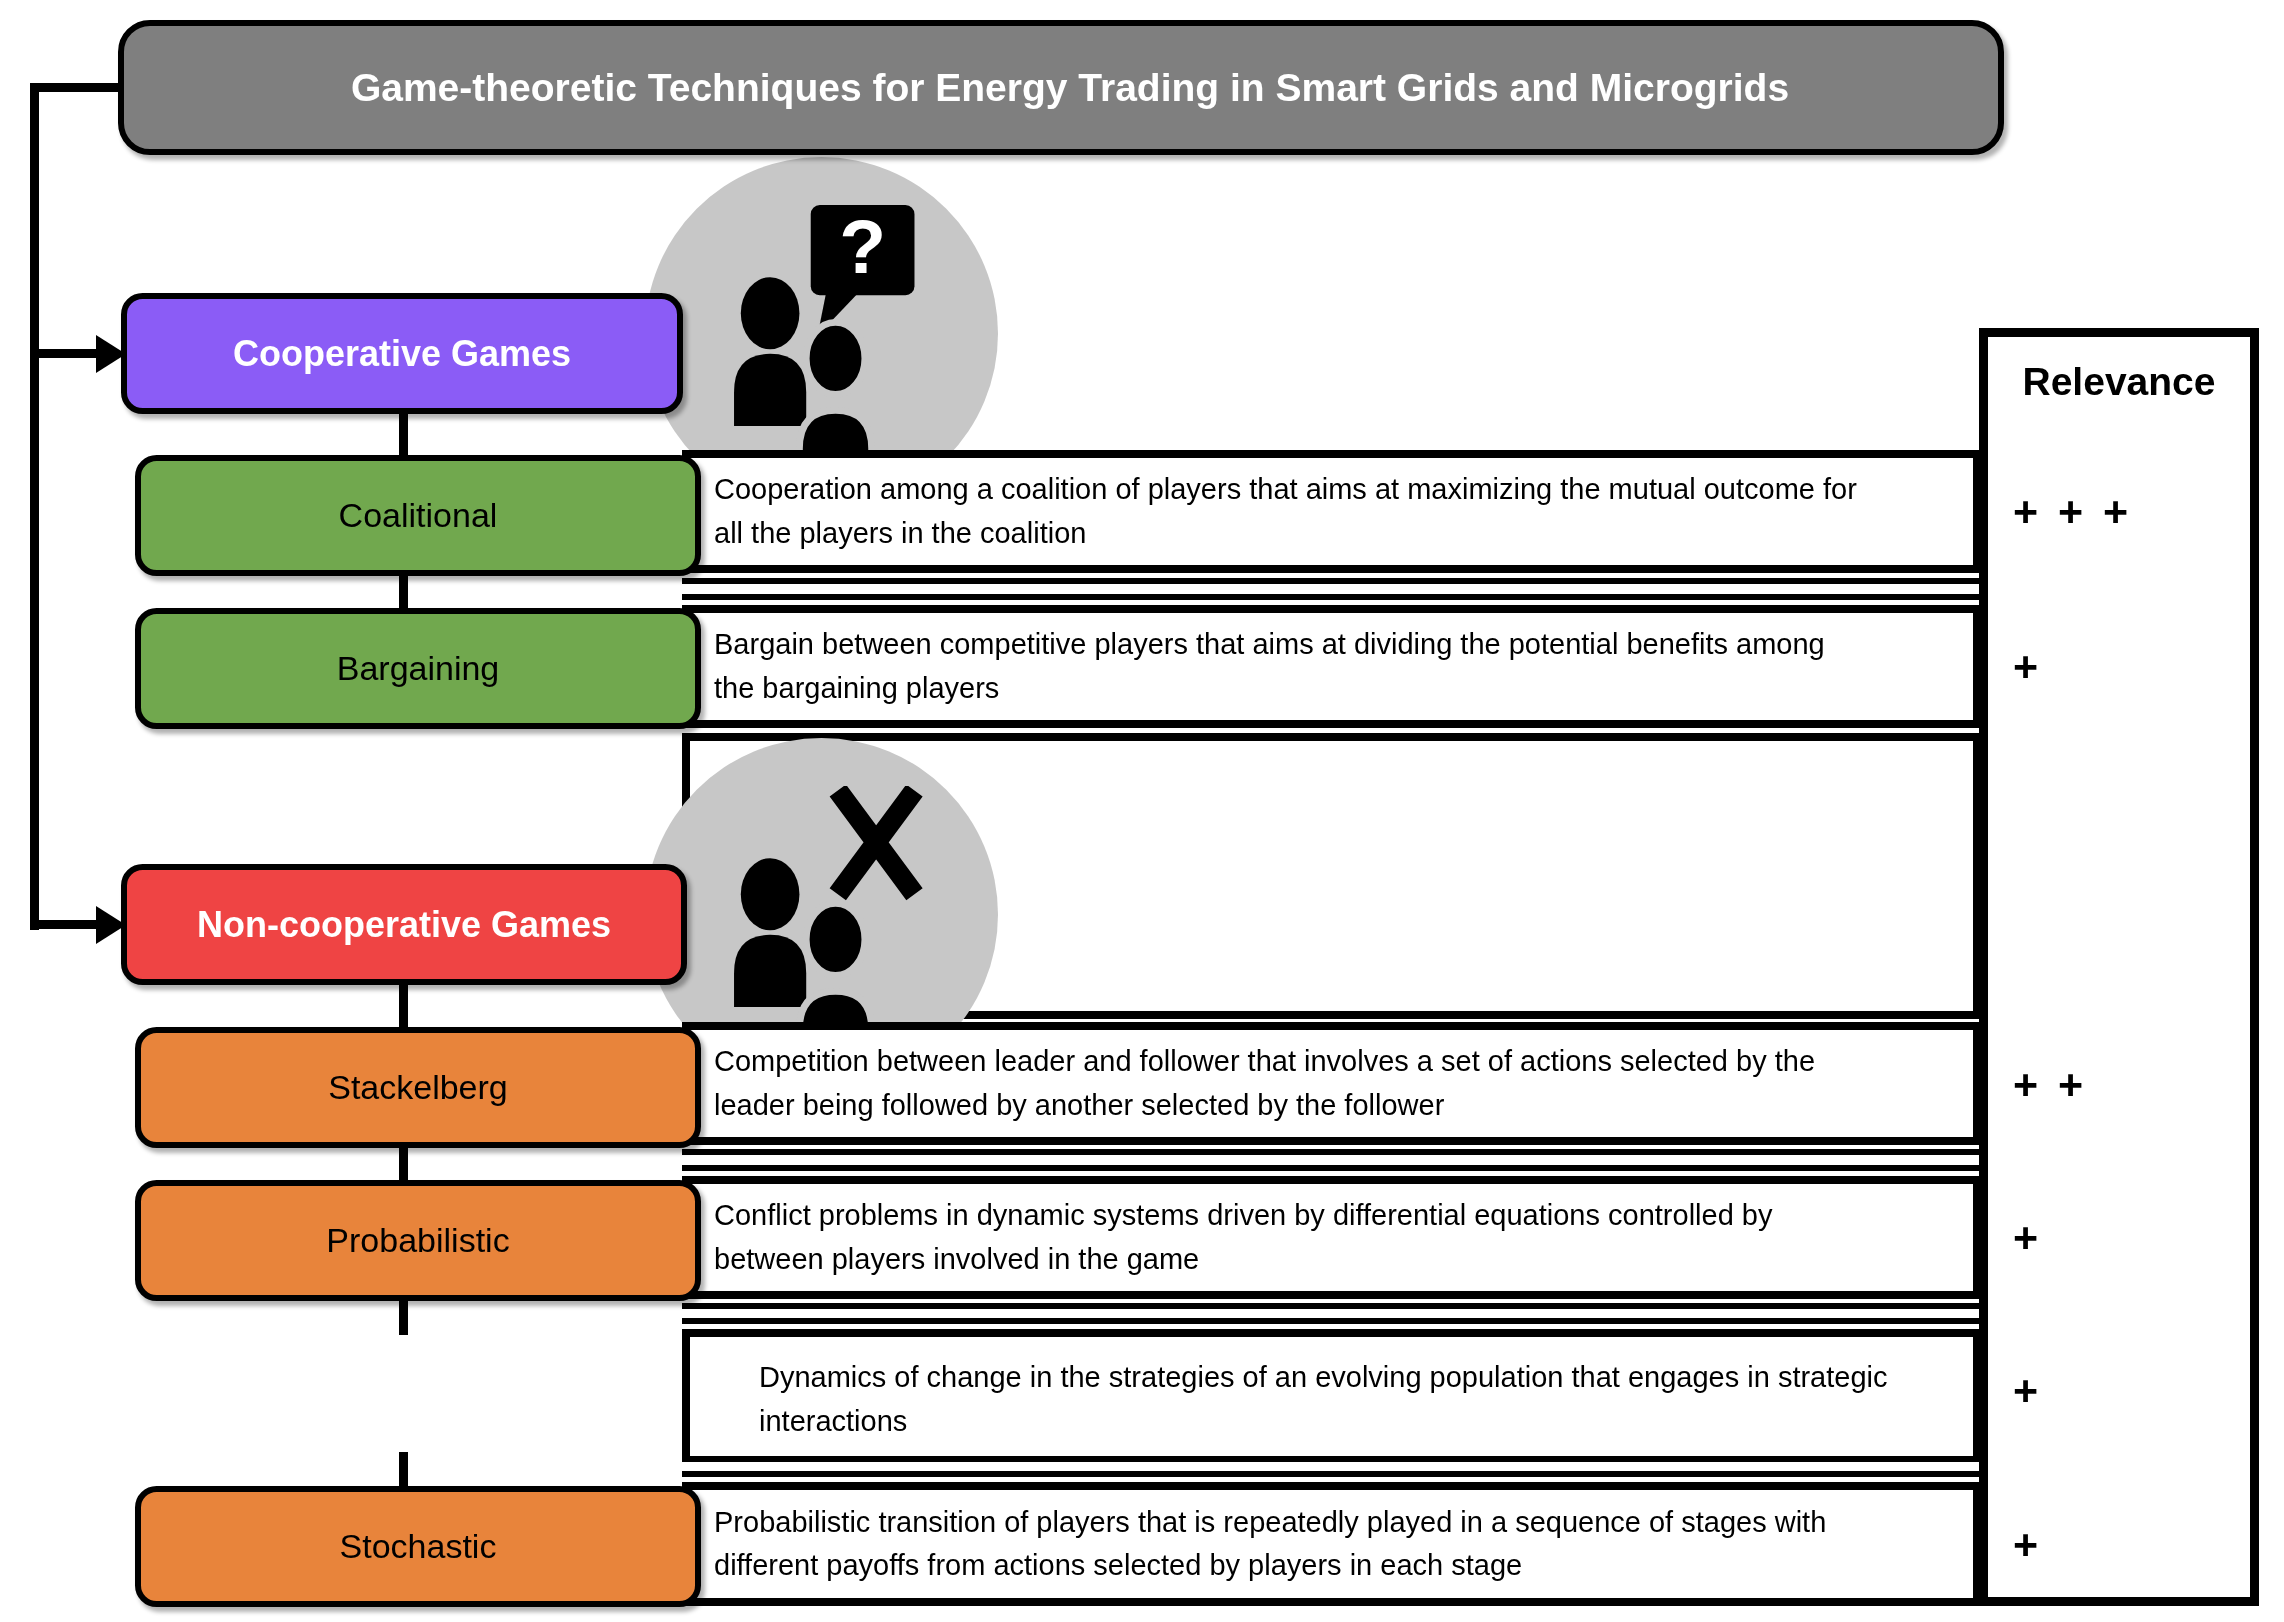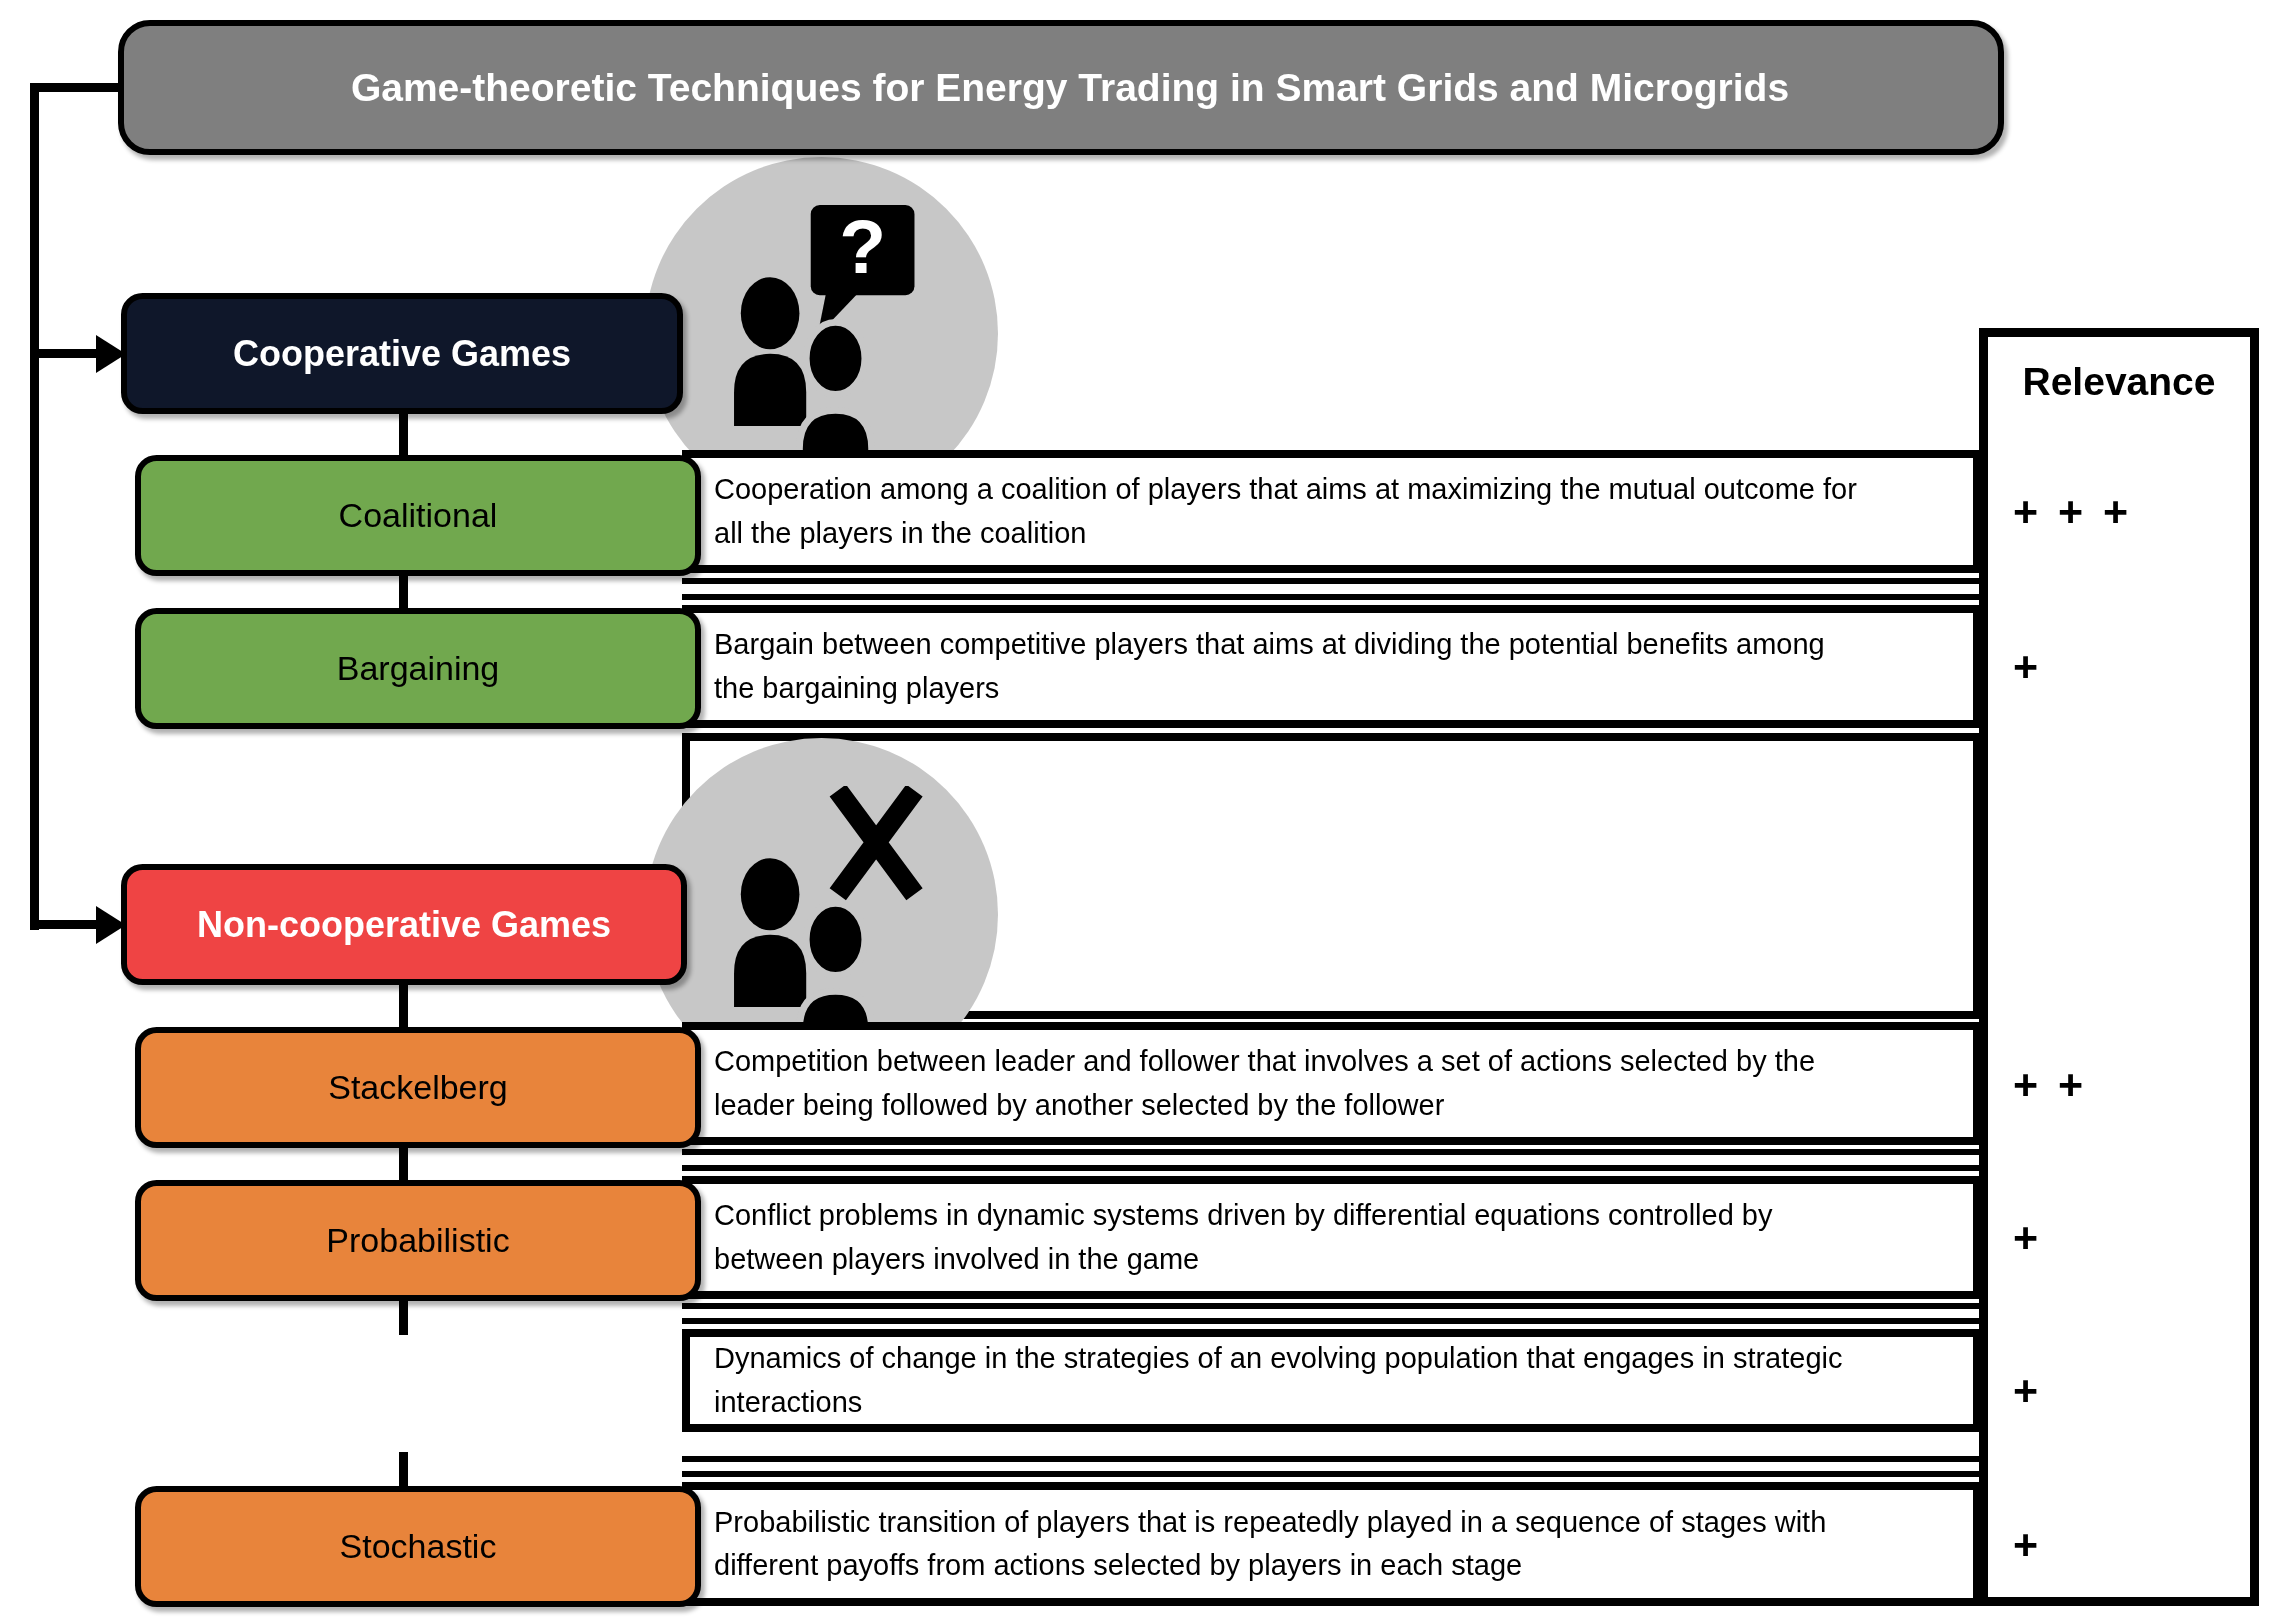--- a/index.html
+++ b/index.html
@@ -30,21 +30,21 @@
     z-index:3;
     box-shadow:3.4px 4.7px 4.7px rgba(0,0,0,0.30);
   }
   .title-box{
     background:#7f7f7f;
     border-radius:32px;
     color:#ffffff;font-weight:bold;font-size:39px;
   }
   .group-box{color:#ffffff;font-weight:bold;font-size:36px;line-height:1.15;}
   .group-box .wrap{max-width:431px;}
-  .coop{background:#0f172a;}
+  .coop{background:#8b5cf6;}
   .noncoop{background:#ef4444;}
   .sub-box{font-size:34px;color:#000000;font-weight:400;margin-left:14px;}
   .green{background:#71a84e;}
   .orange{background:#e8843b;}
 
   
   .icon-circle{
     width:353px;height:353px;border-radius:50%;
     background:#c7c7c7;z-index:1;
   }
@@ -168,21 +168,21 @@
   </div>
   <div class="abs spacer big" style="left:682px;top:733px;width:1299px;height:286px;"></div>
   <div class="abs cell" style="left:682px;top:1022px;width:1299px;height:123px;">
     <p>Competition between leader and follower that involves a set of actions selected by the leader being followed by another selected by the follower</p>
   </div>
   <div class="abs spacer" style="left:682px;top:1149px;width:1299px;height:21.6px;"></div>
   <div class="abs cell" style="left:682px;top:1176px;width:1299px;height:123px;">
     <p>Conflict problems in dynamic systems driven by differential equations controlled by between players involved in the game</p>
   </div>
   <div class="abs spacer" style="left:682px;top:1303px;width:1299px;height:21px;"></div>
-  <div class="abs cell" style="left:682px;top:1329px;width:1299px;height:103px;">
+  <div class="abs cell" style="left:682px;top:1329px;width:1299px;height:141px;padding-left:45px;">
     <p>Dynamics of change in the strategies of an evolving population that engages in strategic interactions</p>
   </div>
   <div class="abs spacer" style="left:682px;top:1456px;width:1299px;height:21px;"></div>
   <div class="abs cell" style="left:682px;top:1482px;width:1299px;height:124px;">
     <p>Probabilistic transition of players that is repeatedly played in a sequence of stages with different payoffs from actions selected by players in each stage</p>
   </div>
 
   <div class="abs relevance-box" style="left:1979px;top:328px;width:280px;height:1278px;">
     <div class="relevance-header">Relevance</div>
   </div>

